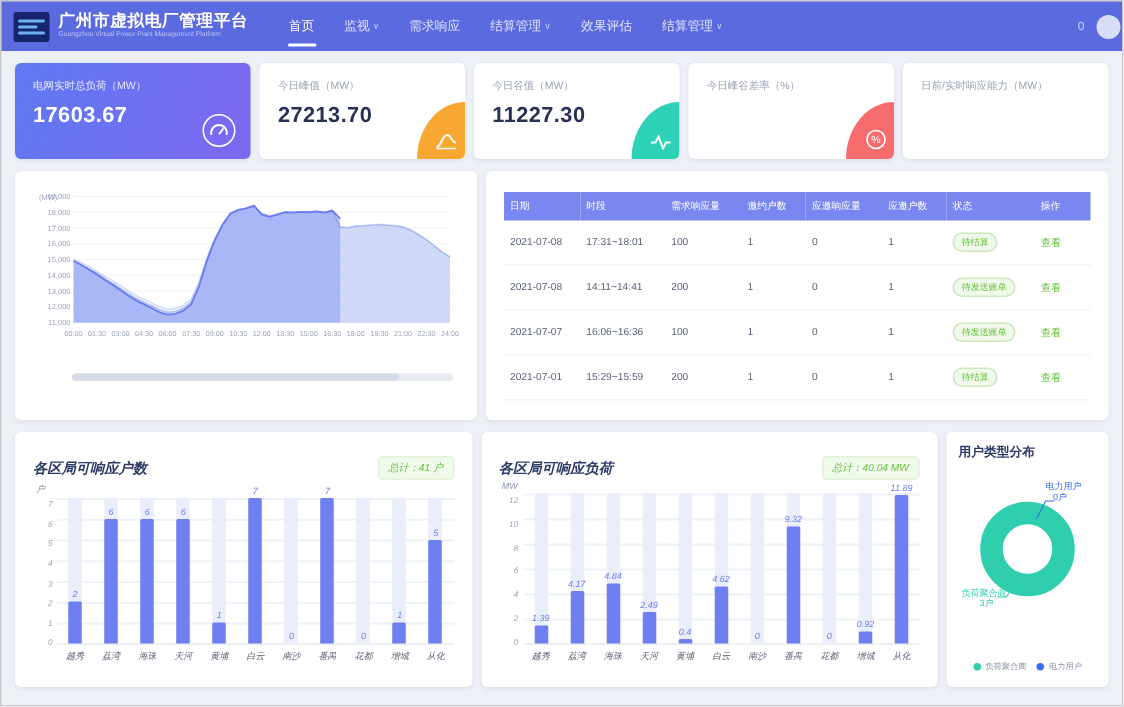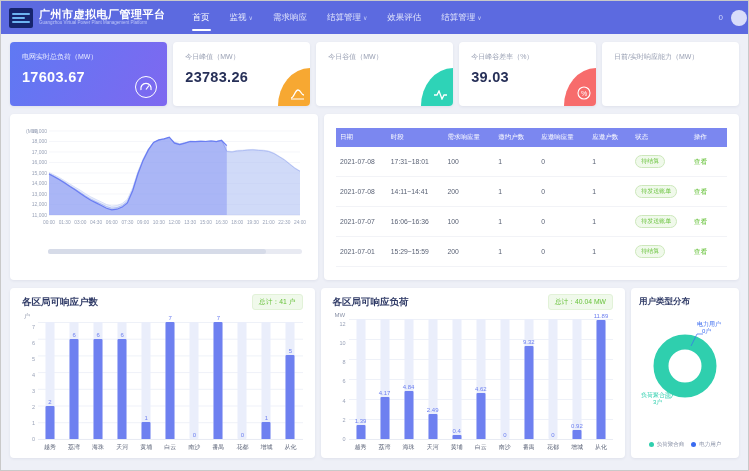--- a/index.html
+++ b/index.html
@@ -53,21 +53,21 @@
   .table-card { flex:1; padding:8px 12px; overflow:hidden; display:flex; flex-direction:column; }
   .time-badge { font-size:6.5px; color:#67c23a; background:#eef9ea; border-radius:2px; padding:2px 5px; white-space:nowrap; }
   table { width:100%; border-collapse:collapse; margin-top:6px; table-layout:fixed; }
   thead th { background:#7b87f0; color:#fff; font-size:6.5px; font-weight:normal; text-align:left; padding:5px 4px; white-space:nowrap; }
   tbody td { font-size:6.8px; color:#5a6275; padding:8px 4px; border-bottom:1px solid #f2f3f7; white-space:nowrap; }
   .pill { display:inline-block; font-size:6px; color:#67c23a; background:#f0f9eb; border:1px solid #cde8bc; border-radius:8px; padding:1px 5px; }
   .view-link { color:#67c23a; cursor:pointer; }
 
   
   .bot-row { display:flex; gap:6px; height:170px; flex-shrink:0; }
-  .bar-card { flex:1; padding:6px 12px; display:flex; flex-direction:column; }
+  .bar-card { flex:1; padding:16px 12px; display:flex; flex-direction:column;font-style:italic; }
   .total-badge { font-size:6.8px; color:#67c23a; background:#f0f9eb; border:1px solid #e2f2d8; border-radius:3px; padding:2px 6px; white-space:nowrap; }
   .bar-unit { font-size:6px; color:#8b93a8; margin:2px 0 1px 2px; }
   .bar-body { flex:1; display:flex; }
   .bar-axis { width:16px; display:flex; flex-direction:column; justify-content:space-between; align-items:flex-end; padding-right:3px; font-size:5.5px; color:#9aa3b8; transform:translateY(2px); }
   .bar-plot { flex:1; display:flex; position:relative; border-bottom:1px solid #e8ebf3; }
   .bar-col { flex:1; position:relative; }
   .bar-track { position:absolute; left:50%; transform:translateX(-50%); top:0; bottom:0; width:9px; background:#eaeefb; border-radius:1px; }
   .bar-fill { position:absolute; left:50%; transform:translateX(-50%); bottom:0; width:9px; background:#6e80f0; border-radius:1px 1px 0 0; }
   .bar-val { position:absolute; left:0; right:0; text-align:center; font-size:6px; color:#6e80f0; }
   .bar-xrow { display:flex; margin-left:16px; margin-top:3px; }
@@ -130,39 +130,39 @@
         <div class="kpi-value">17603.67</div>
         <div class="gauge-circle">
           <svg width="14" height="12" viewBox="0 0 14 12">
               <path d="M2 9 A5.2 5.2 0 1 1 12 9" fill="none" stroke="#fff" stroke-width="1.3"></path>
               <line x1="7" y1="8.5" x2="10" y2="4.5" stroke="#fff" stroke-width="1.2"></line>
             </svg>
         </div>
       </div>
       <div class="card kpi-card">
         <div class="kpi-label">今日峰值（MW）</div>
-        <div class="kpi-value">23783.26</div>
+        <div class="kpi-value">27213.70</div>
         <div class="corner-blob" style="background:#f7a832">
           <svg width="15" height="12" viewBox="0 0 15 12">
               <path d="M1 10 C4 10 5 2 8 2 C11 2 11 7 14 7" fill="none" stroke="#fff" stroke-width="1.3"></path>
               <line x1="1" y1="11" x2="14" y2="11" stroke="#fff" stroke-width="1"></line>
             </svg>
         </div>
       </div>
       <div class="card kpi-card">
         <div class="kpi-label">今日谷值（MW）</div>
+        <div class="kpi-value">11227.30</div>
         <div class="corner-blob" style="background:#2ed3b7">
           <svg width="15" height="10" viewBox="0 0 15 10">
               <path d="M1 5 H4 L6 1 L9 9 L11 5 H14" fill="none" stroke="#fff" stroke-width="1.3"></path>
             </svg>
         </div>
       </div>
       <div class="card kpi-card">
         <div class="kpi-label">今日峰谷差率（%）</div>
-        <div class="kpi-value">39.03</div>
         <div class="corner-blob" style="background:#f76c6c">
           <svg width="14" height="14" viewBox="0 0 14 14">
               <circle cx="7" cy="7" r="6" fill="none" stroke="#fff" stroke-width="1.1"></circle>
               <text x="7" y="9.5" font-size="7" fill="#fff" text-anchor="middle" font-family="sans-serif">%</text>
             </svg>
         </div>
       </div>
       <div class="card kpi-card">
         <div class="kpi-label">日前/实时响应能力（MW）</div>
       </div>

